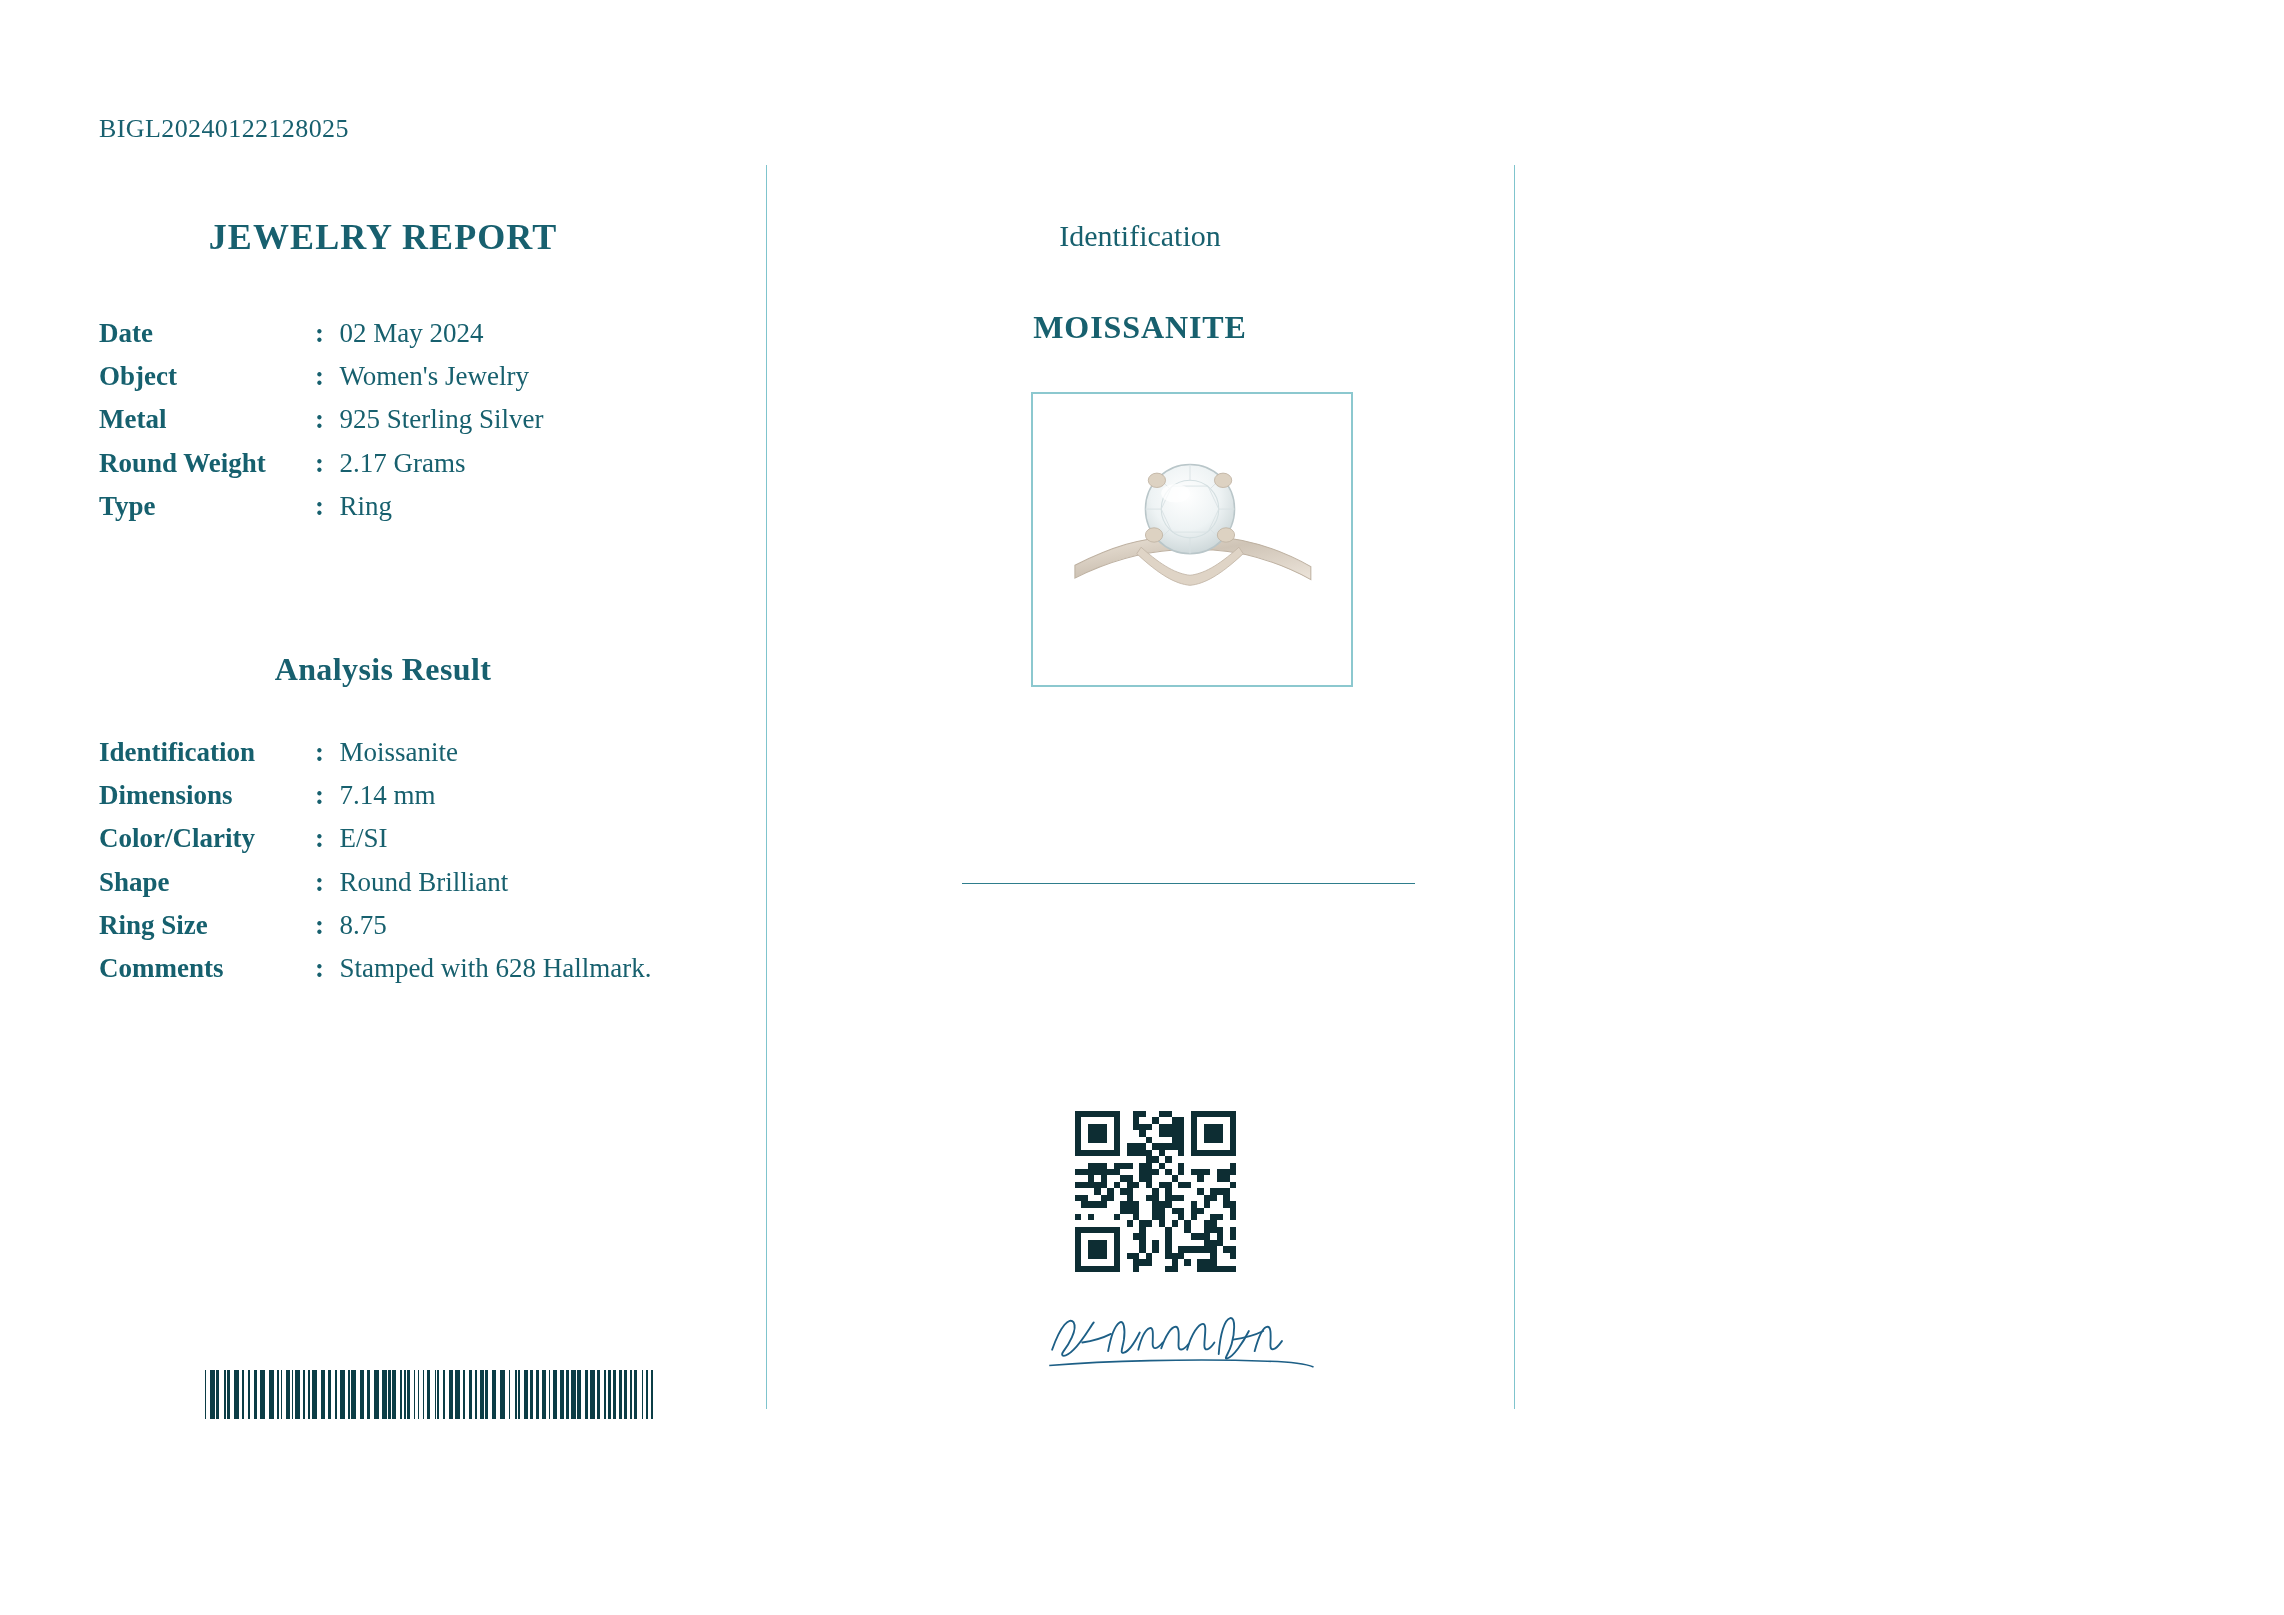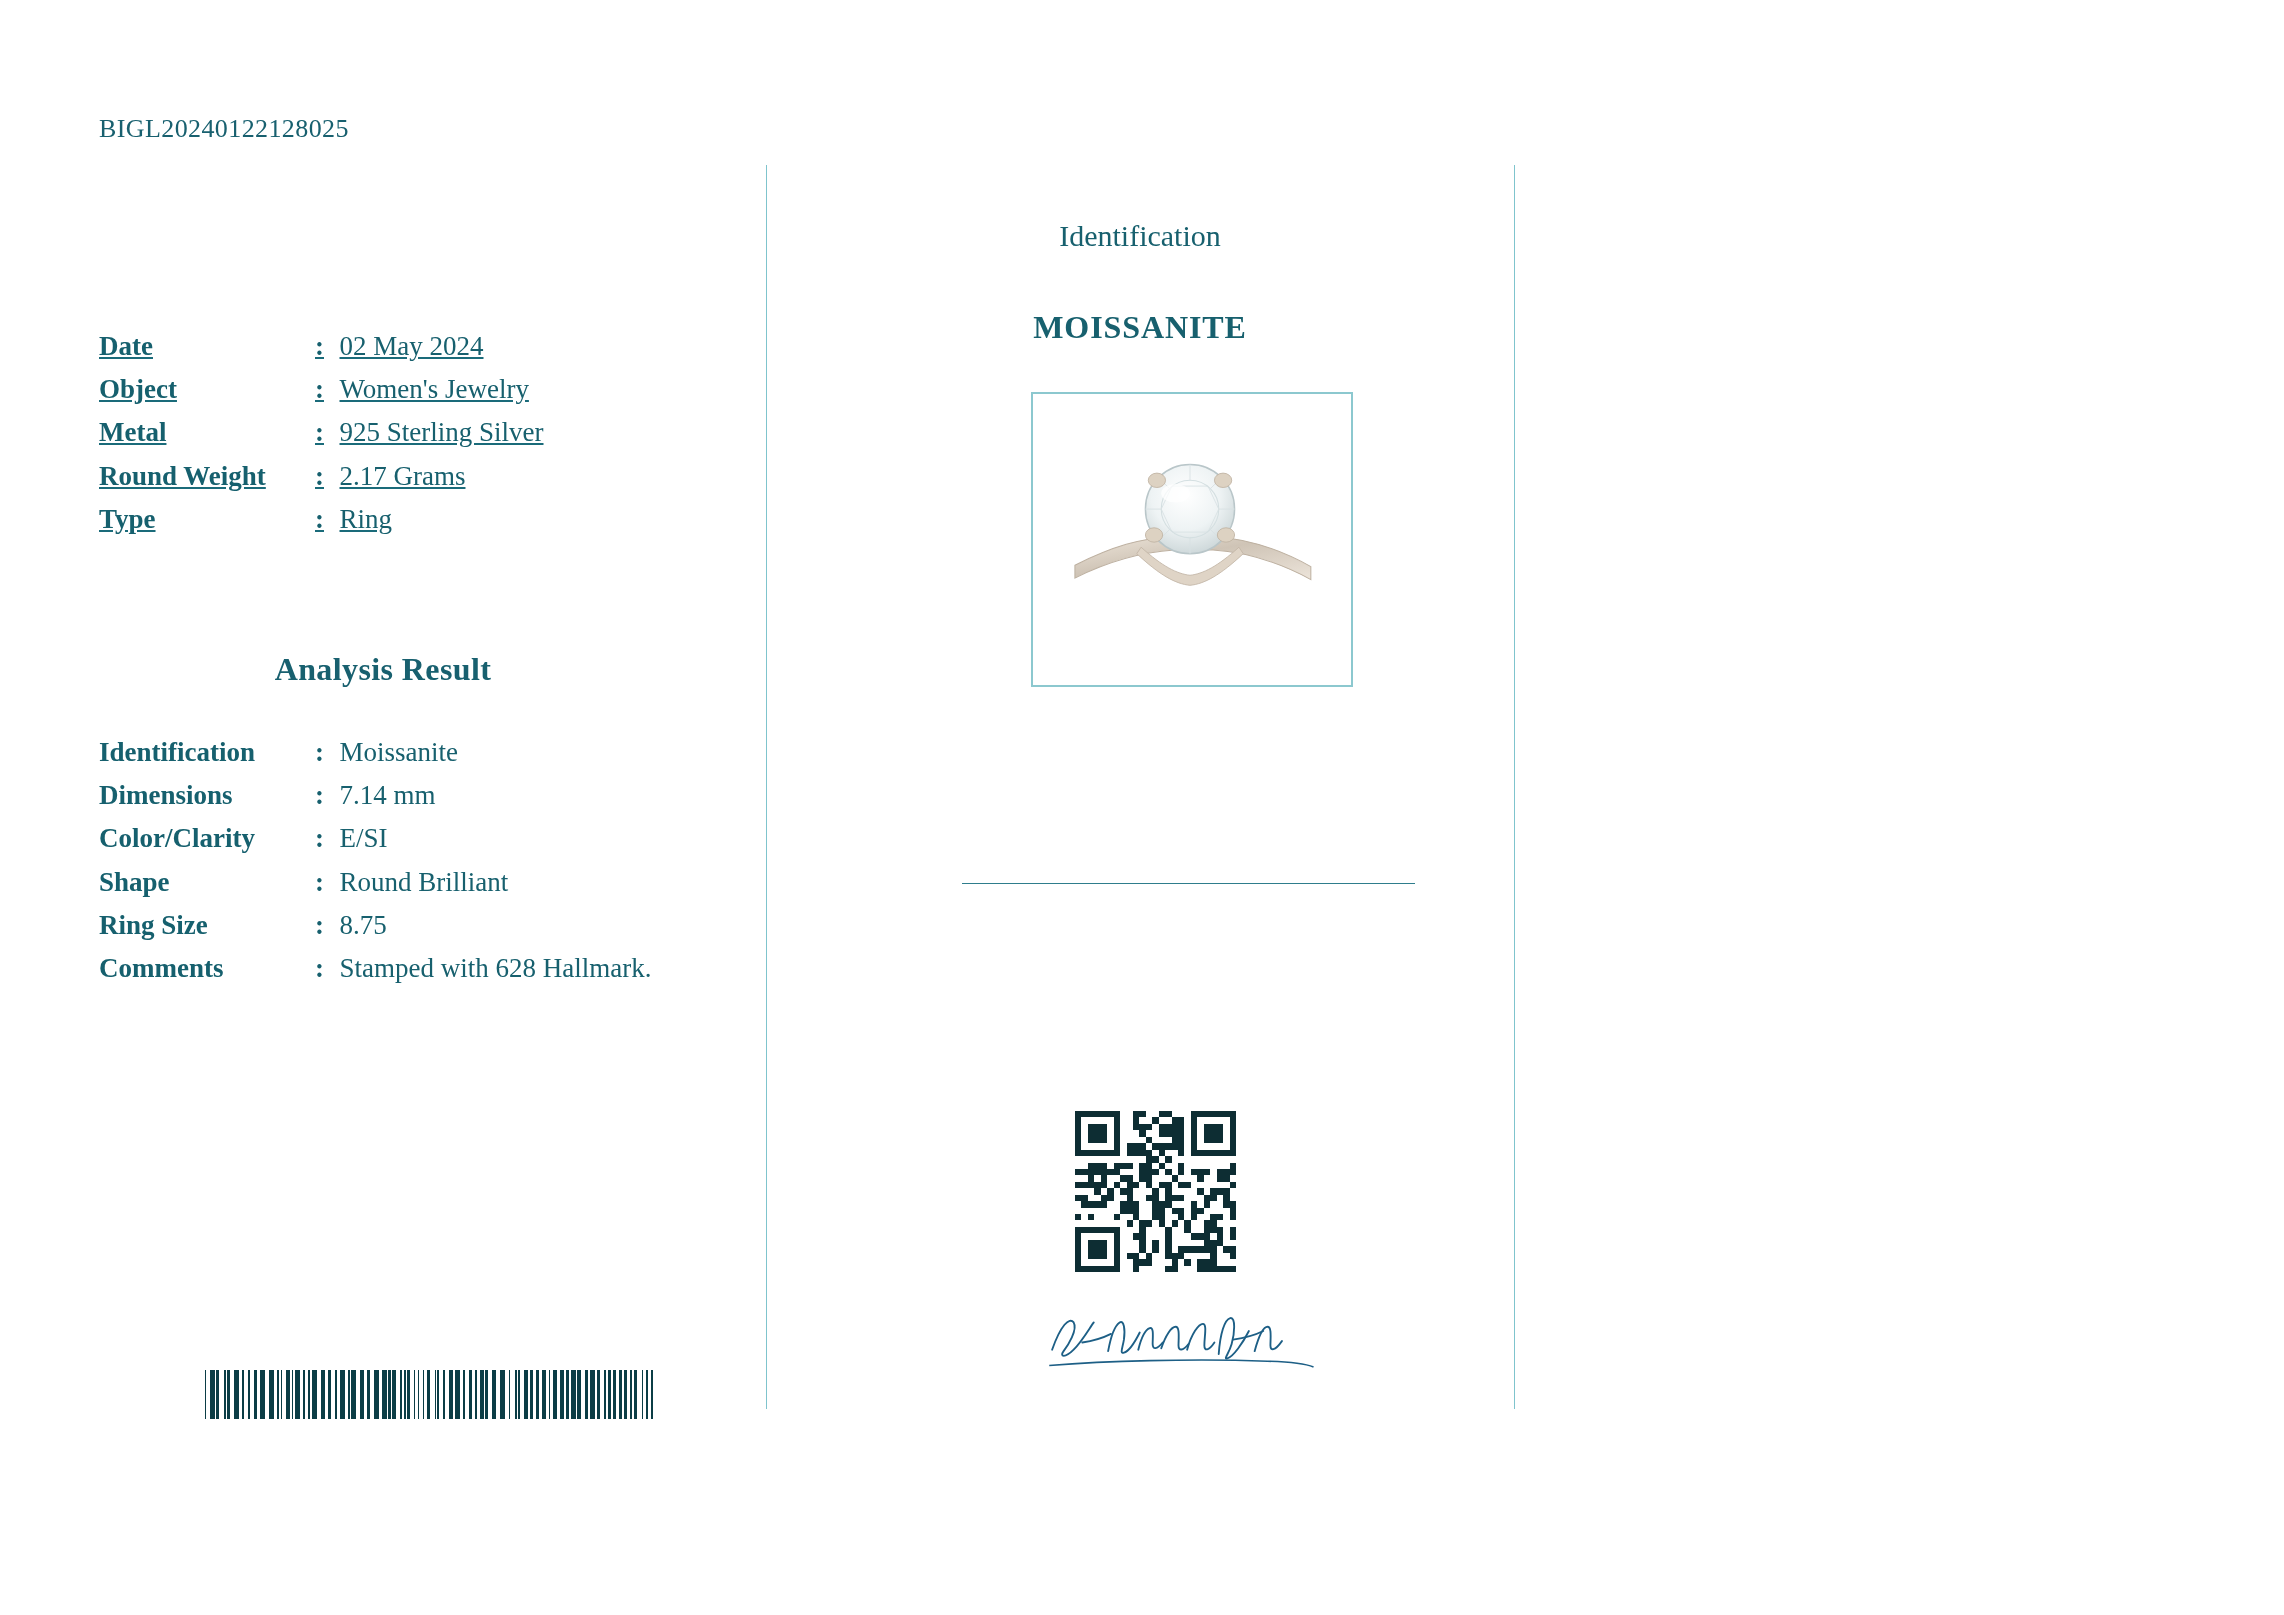--- a/index.html
+++ b/index.html
@@ -73,23 +73,22 @@
     width: 766px;
     text-align: center;
     font-size: 36px;
     font-weight: bold;
     letter-spacing: 1.1px;
     color: #18606f;
   }
   .kv-block {
     position: absolute;
     left: 99px;
-    top: 331px;
+    top: 318px;
     width: 633px;
-    text-decoration: underline;
   }
   .kv-row {
     display: flex;
     align-items: baseline;
     margin-bottom: 12.2px;
     font-size: 27px;
   }
   .kv-key {
     width: 216px;
     font-weight: bold;
@@ -232,20 +231,21 @@
 <body>
 
 <div class="page">
 
   <div class="report-no">BIGL20240122128025</div>
 
   <div class="vrule one"></div>
   <div class="vrule two"></div>
 
   <div class="col-left">
+    <div class="title-jewelry">JEWELRY REPORT</div>
 
     <div class="kv-block">
       <div class="kv-row">
         <span class="kv-key">Date</span>
         <span class="kv-colon">:</span>
         <span class="kv-val">02 May 2024</span>
       </div>
       <div class="kv-row">
         <span class="kv-key">Object</span>
         <span class="kv-colon">:</span>

